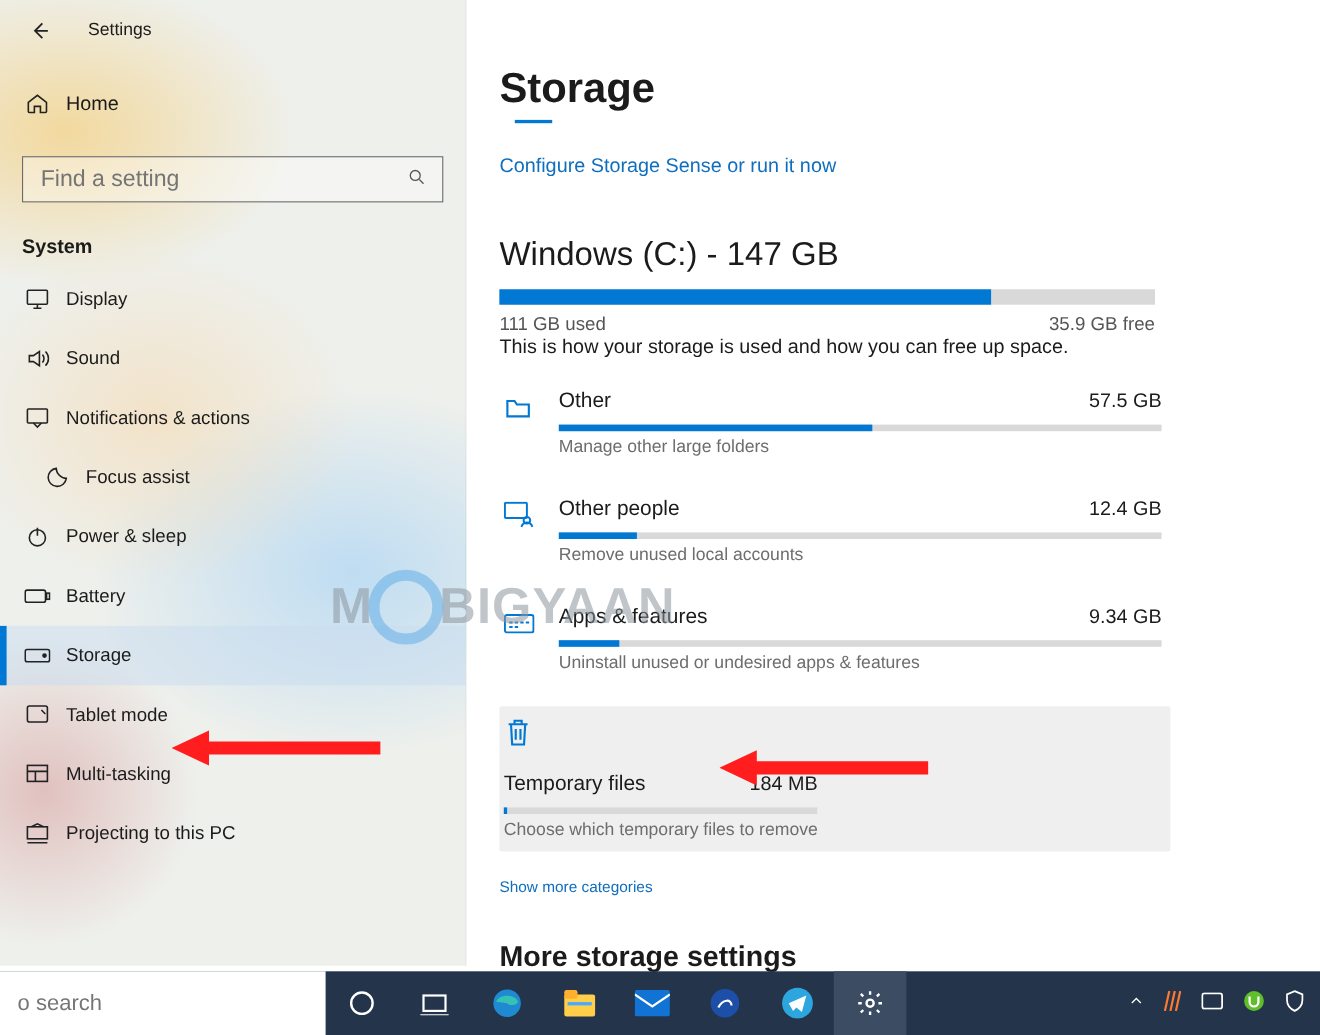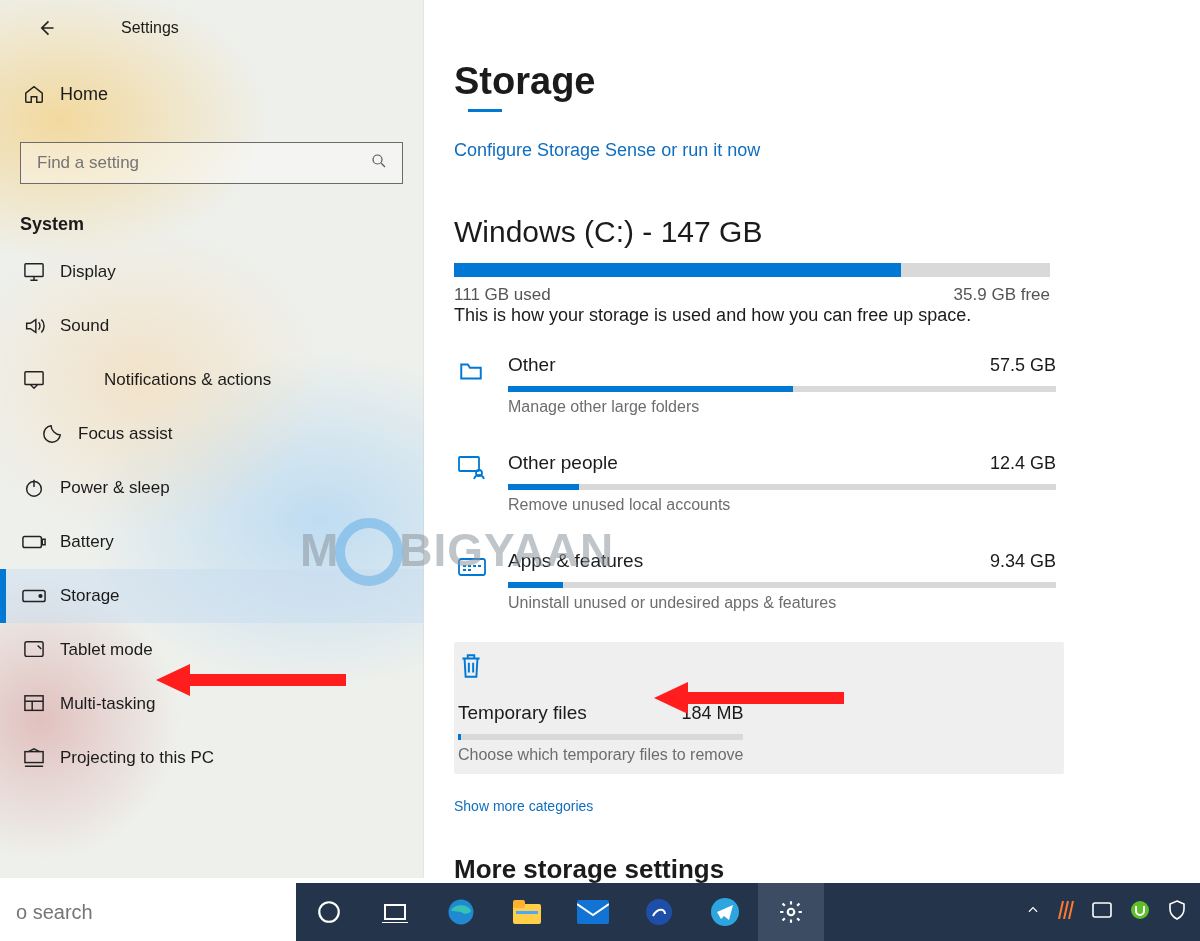--- a/index.html
+++ b/index.html
@@ -26,33 +26,33 @@
   }
   .sidebar{
     position:absolute;left:0;top:0;width:424px;height:878px;
     box-sizing:border-box;
     padding:0;
     border-right:1px solid rgba(0,0,0,0.04);
   }
   .sidebar::after{
     content:"";position:absolute;right:0;top:0;bottom:0;width:1px;background:transparent;
   }
-  .top-row{display:flex;align-items:center;height:56px;padding-left:32px;gap:31px;}
+  .top-row{display:flex;align-items:center;height:56px;padding-left:22px;}
   .back-btn{width:28px;height:28px;display:flex;align-items:center;justify-content:center;}
   .title{margin-left:30px;font-size:16px;}
   .home-row{display:flex;align-items:center;height:48px;padding-left:22px;margin-top:14px;}
   .ico{width:24px;height:24px;display:flex;align-items:center;justify-content:center;flex:none;}
   .home-label{margin-left:14px;font-size:18px;}
   .search-wrap{margin:24px 20px 0 20px;}
   .search-box{
     display:flex;align-items:center;justify-content:space-between;
     border:1px solid #6b6b6b;background:rgba(255,255,255,0.35);
     height:40px;padding:0 14px;
   }
-  .search-box input{border:none;background:transparent;outline:none;font-size:17px;width:90%;color:#0369a1;}
+  .search-box input{border:none;background:transparent;outline:none;font-size:21px;width:90%;color:#0369a1;}
   .section-title{margin:30px 0 10px 20px;font-size:18px;font-weight:600;}
   .nav-list{display:flex;flex-direction:column;}
   .nav-item{
     display:flex;align-items:center;height:54px;padding-left:22px;
     cursor:pointer;font-size:17px;
   }
   .nav-item .label{margin-left:14px;}
   .nav-item.active{background:rgba(200,220,240,0.5);}
   .nav-item.active .active-bar{position:absolute;left:0;width:6px;height:54px;background:var(--blue);}
   .content{
@@ -154,21 +154,21 @@
         </div>
         <div class="nav-item" style="position: relative;">
           <span class="ico">
             <svg width="22" height="22" viewBox="0 0 24 24" fill="none" stroke="#222" stroke-width="1.6">
               <path d="M4 9v6h4l6 4V5l-6 4H4z"></path>
               <path d="M17 8c2 2 2 6 0 8M20 5c4 4 4 10 0 14"></path>
             </svg>
           </span>
           <span class="label">Sound</span>
         </div>
-        <div class="nav-item" style="position: relative; gap: 44px;">
+        <div class="nav-item" style="position: relative;">
           <span class="ico">
             <svg width="22" height="20" viewBox="0 0 24 22" fill="none" stroke="#222" stroke-width="1.6">
               <rect x="2" y="2" width="20" height="14" rx="1"></rect>
               <path d="M8 16l4 4 4-4"></path>
             </svg>
           </span>
           <span class="label">Notifications &amp; actions</span>
         </div>
         <div class="nav-item" style="position: relative; padding-left: 40px;">
           <span class="ico">

